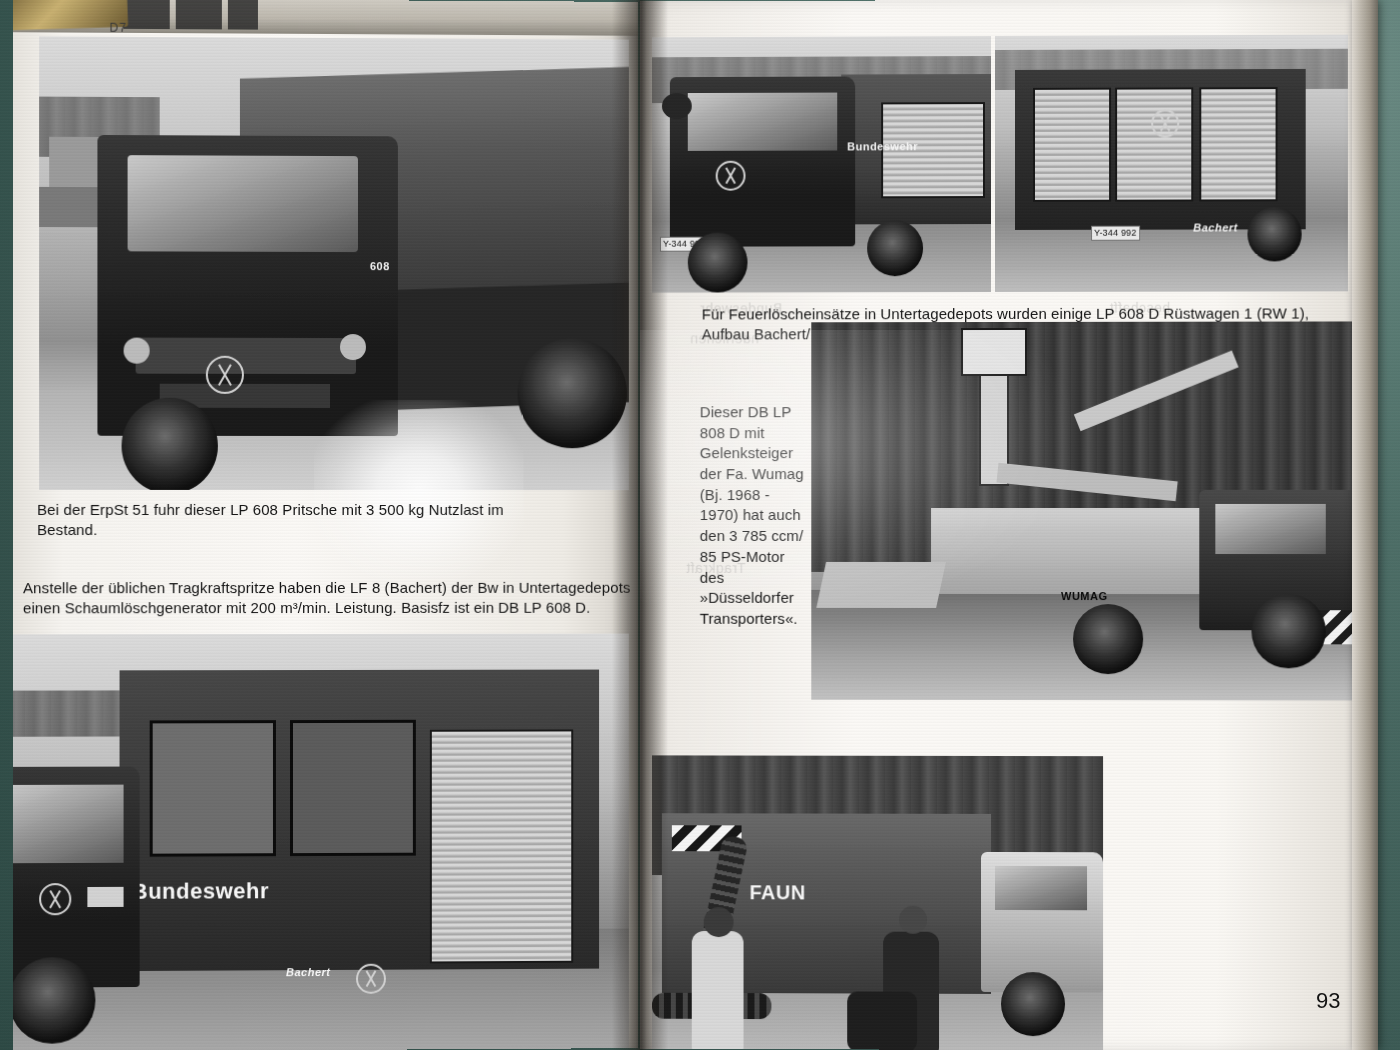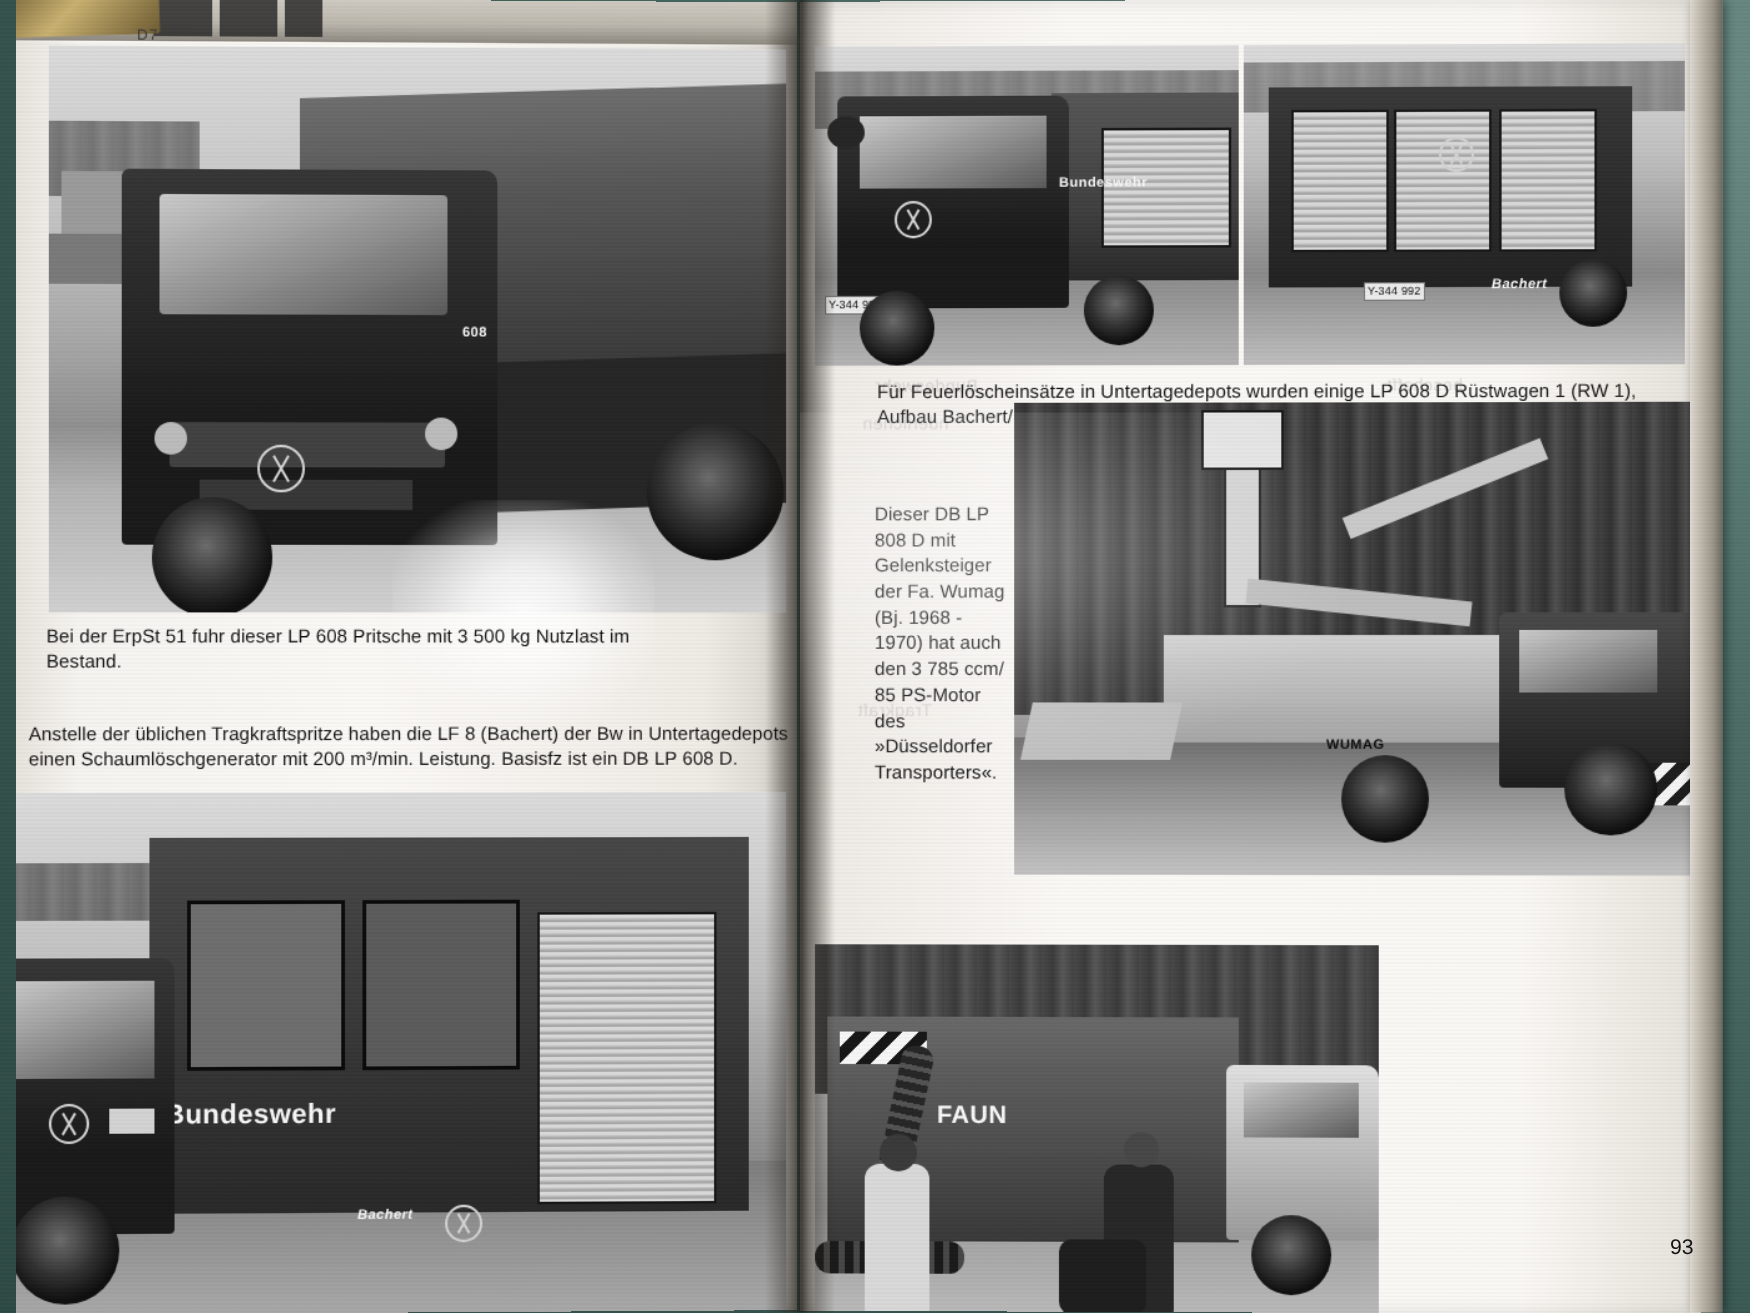--- a/index.html
+++ b/index.html
@@ -229,24 +229,23 @@
   #folio-left {
     position: absolute;
     left: 96px; top: 22px;
     font-size: 12px;
     color: #3a3a3a;
     letter-spacing: 1px;
   }
   #folio-right {
     position: absolute;
     left: 1316px; top: 988px;
-    font-size: 17px;
+    font-size: 22px;
     color: #111;
     font-family: "Liberation Sans", sans-serif;
-    margin-left: 20px;
   }
 
   
   .ghost {
     position: absolute;
     color: rgba(90,90,90,.18);
     font-size: 14px;
     letter-spacing: .5px;
     transform: scaleX(-1);
     pointer-events: none;

